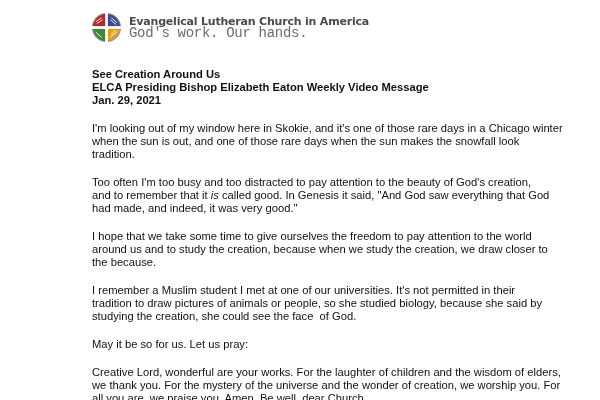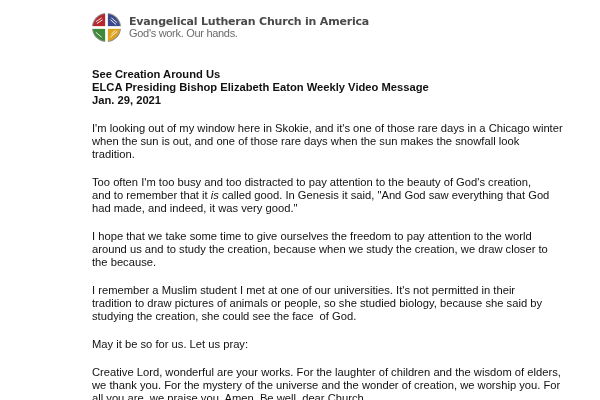--- a/index.html
+++ b/index.html
@@ -2,21 +2,21 @@
 <html><head>
   <meta charset="utf-8">
   <style>
     html, body { margin: 0; padding: 0; background: #ffffff; }
     body { width: 600px; height: 400px; overflow: hidden; position: relative;
       font-family: "Liberation Sans", "DejaVu Sans", sans-serif; color: #111; }
     .header { position: absolute; left: 91px; top: 10px; height: 34px; display: flex; align-items: center; }
     .logo { width: 31px; height: 31px; margin-right: 7px; }
     .brand { display: flex; flex-direction: column; justify-content: center; }
     .brand-name { font-family: "DejaVu Sans", sans-serif; font-size: 11px; font-weight: bold; color: #4a4a4a; letter-spacing: -0.2px; line-height: 13px; }
-    .brand-tag { font-family: Liberation Sans, sans-serif; font-size: 11px; color: #6b6b6b; letter-spacing: -0.3px; line-height: 11px; }
+    .brand-tag { font-family: Liberation Mono, monospace; font-size: 14px; color: #6b6b6b; letter-spacing: -0.3px; line-height: 11px; }
     .doc { position: absolute; left: 92px; top: 68px; width: 505px; font-size: 11.2px; line-height: 13px; }
     .doc .title-block { font-weight: bold; }
     .doc p { margin: 15px 0 13px 0; }
     .doc .line { display: block; white-space: nowrap; }
   </style>
 </head>
 <body>
 
 <div class="header">
   <svg class="logo" viewBox="0 0 32 32">

